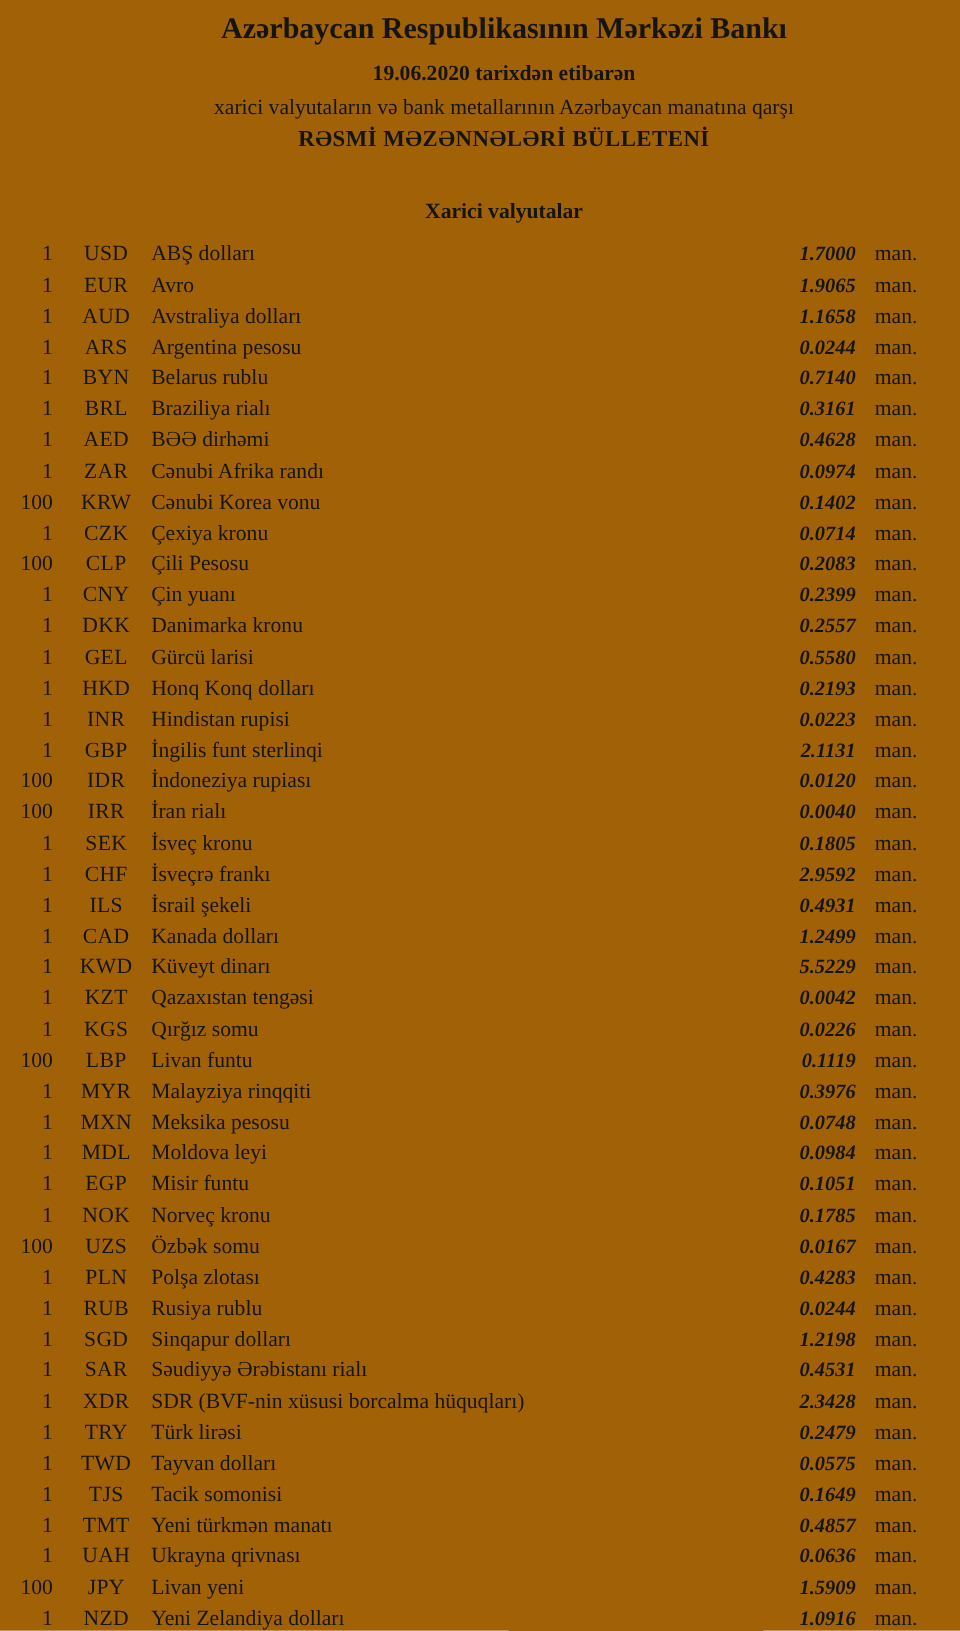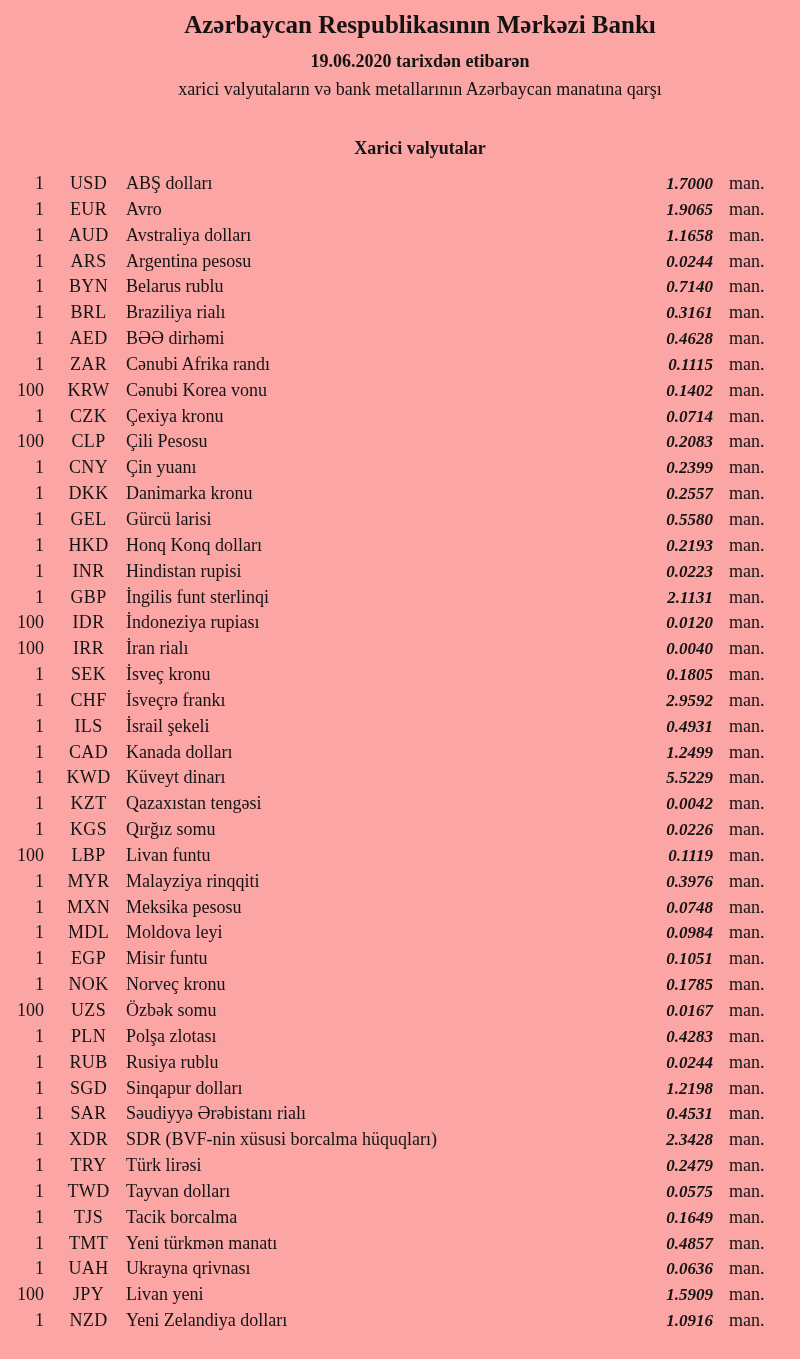--- a/index.html
+++ b/index.html
@@ -9,21 +9,21 @@
   body {
     width: 800px;
     height: 1359px;
     font-family: "Liberation Serif", "DejaVu Serif", serif;
     color: #141414;
     overflow: hidden;
   }
   .page {
     width: 800px;
     height: 1359px;
-    background: #fca5a5;
+    background: #a16207;
   }
   
   .doc-header {
     padding-left: 40px;
     padding-top: 10px;
     text-align: center;
   }
   .bank-name {
     font-size: 25px;
     font-weight: bold;
@@ -102,20 +102,21 @@
 </style>
 </head>
 <body>
 
 <div class="page">
 
   <header class="doc-header">
     <div class="bank-name">Azərbaycan Respublikasının Mərkəzi Bankı</div>
     <div class="date-line">19.06.2020 tarixdən etibarən</div>
     <div class="subject-line">xarici valyutaların və bank metallarının Azərbaycan manatına qarşı</div>
+    <div class="bulletin-title">RƏSMİ MƏZƏNNƏLƏRİ BÜLLETENİ</div>
   </header>
 
   <div class="section-title">Xarici valyutalar</div>
 
   <div class="rates-table">
   <div class="row">
     <span class="qty">1</span>
     <span class="code">USD</span>
     <span class="name">ABŞ dolları</span>
     <span class="rate">1.7000</span>
@@ -167,21 +168,21 @@
     <span class="code">AED</span>
     <span class="name">BƏƏ dirhəmi</span>
     <span class="rate">0.4628</span>
     <span class="unit">man.</span>
   </div>
 
   <div class="row">
     <span class="qty">1</span>
     <span class="code">ZAR</span>
     <span class="name">Cənubi Afrika randı</span>
-    <span class="rate">0.1115</span>
+    <span class="rate">0.0974</span>
     <span class="unit">man.</span>
   </div>
 
   <div class="row">
     <span class="qty">100</span>
     <span class="code">KRW</span>
     <span class="name">Cənubi Korea vonu</span>
     <span class="rate">0.1402</span>
     <span class="unit">man.</span>
   </div>
@@ -430,21 +431,21 @@
     <span class="qty">1</span>
     <span class="code">TWD</span>
     <span class="name">Tayvan dolları</span>
     <span class="rate">0.0575</span>
     <span class="unit">man.</span>
   </div>
 
   <div class="row">
     <span class="qty">1</span>
     <span class="code">TJS</span>
-    <span class="name">Tacik borcalma</span>
+    <span class="name">Tacik somonisi</span>
     <span class="rate">0.1649</span>
     <span class="unit">man.</span>
   </div>
 
   <div class="row">
     <span class="qty">1</span>
     <span class="code">TMT</span>
     <span class="name">Yeni türkmən manatı</span>
     <span class="rate">0.4857</span>
     <span class="unit">man.</span>

